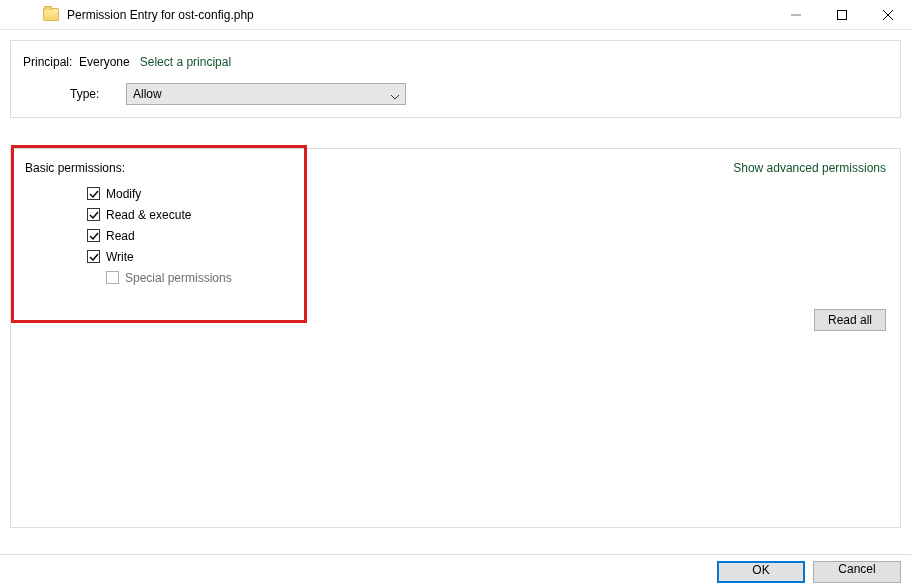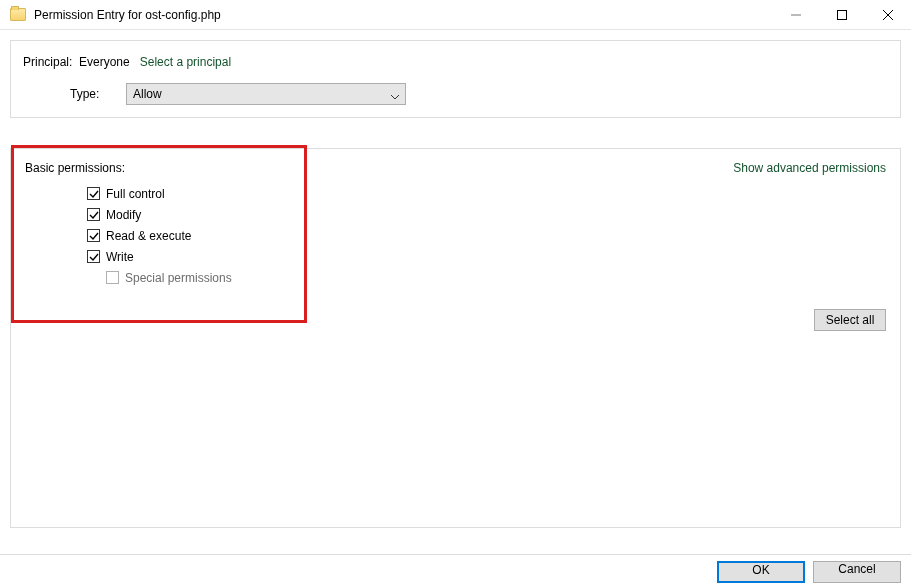--- a/index.html
+++ b/index.html
@@ -12,20 +12,21 @@
     color: #000;
     position: relative;
   }
 
   
   .titlebar {
     height: 30px;
     display: flex;
     align-items: center;
     border-bottom: 1px solid #e5e5e5;
+    padding-left: 33px;
   }
   .titlebar .folder-icon {
     width: 16px; height: 13px;
     margin-left: 10px;
     background: linear-gradient(#ffe9a6, #f7d36e);
     border: 1px solid #d7b85a;
     border-radius: 1px;
     position: relative;
   }
   .titlebar .folder-icon::before {
@@ -216,53 +217,53 @@
     <div class="title">Basic permissions:</div>
     <div class="link">Show advanced permissions</div>
   </div>
   <div class="perm-list" id="perm-list">
       <div class="perm-item">
         <div class="cbox">
           <svg viewBox="0 0 10 10">
             <polyline points="1,5 4,8 9,2" fill="none" stroke="#000" stroke-width="1.4"></polyline>
           </svg>
         </div>
-        <span>Full control</span>
-      </div>
-      <div class="perm-item">
-        <div class="cbox">
-          <svg viewBox="0 0 10 10">
-            <polyline points="1,5 4,8 9,2" fill="none" stroke="#000" stroke-width="1.4"></polyline>
-          </svg>
-        </div>
         <span>Modify</span>
       </div>
       <div class="perm-item">
         <div class="cbox">
           <svg viewBox="0 0 10 10">
             <polyline points="1,5 4,8 9,2" fill="none" stroke="#000" stroke-width="1.4"></polyline>
           </svg>
         </div>
         <span>Read &amp; execute</span>
+      </div>
+      <div class="perm-item">
+        <div class="cbox">
+          <svg viewBox="0 0 10 10">
+            <polyline points="1,5 4,8 9,2" fill="none" stroke="#000" stroke-width="1.4"></polyline>
+          </svg>
+        </div>
+        <span>Read</span>
       </div>
       <div class="perm-item">
         <div class="cbox">
           <svg viewBox="0 0 10 10">
             <polyline points="1,5 4,8 9,2" fill="none" stroke="#000" stroke-width="1.4"></polyline>
           </svg>
         </div>
         <span>Write</span>
       </div>
       <div class="perm-item disabled">
         <div class="cbox"></div>
         <span>Special permissions</span>
       </div>
     </div>
   <div class="clear-all">
-    <span>Select all</span>
+    <span>Read all</span>
   </div>
 </div>
 
 <div class="highlight-abs"></div>
 
 <div class="btn-row">
   <div class="btn primary">
     <span>OK</span>
   </div>
   <div class="btn">

